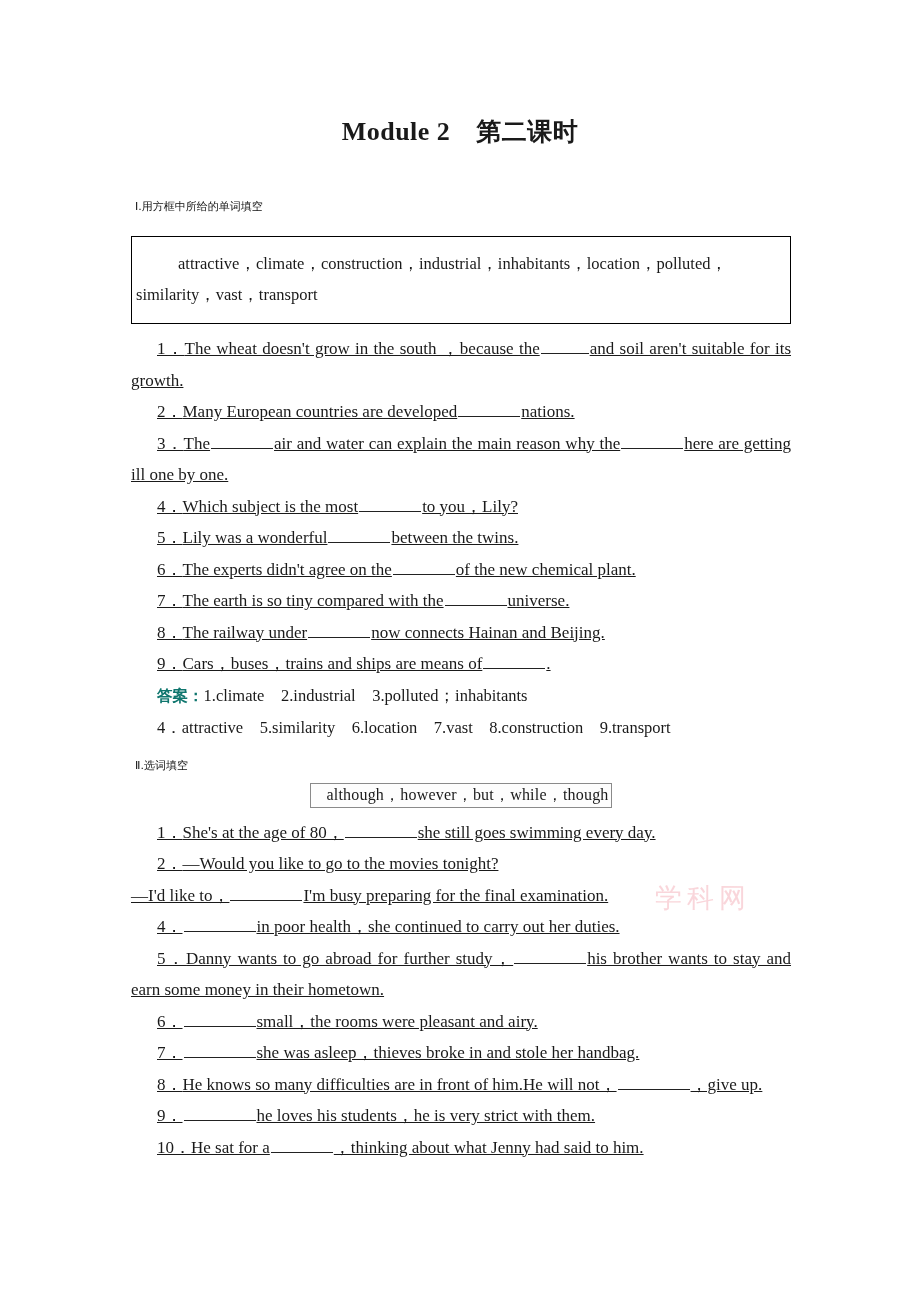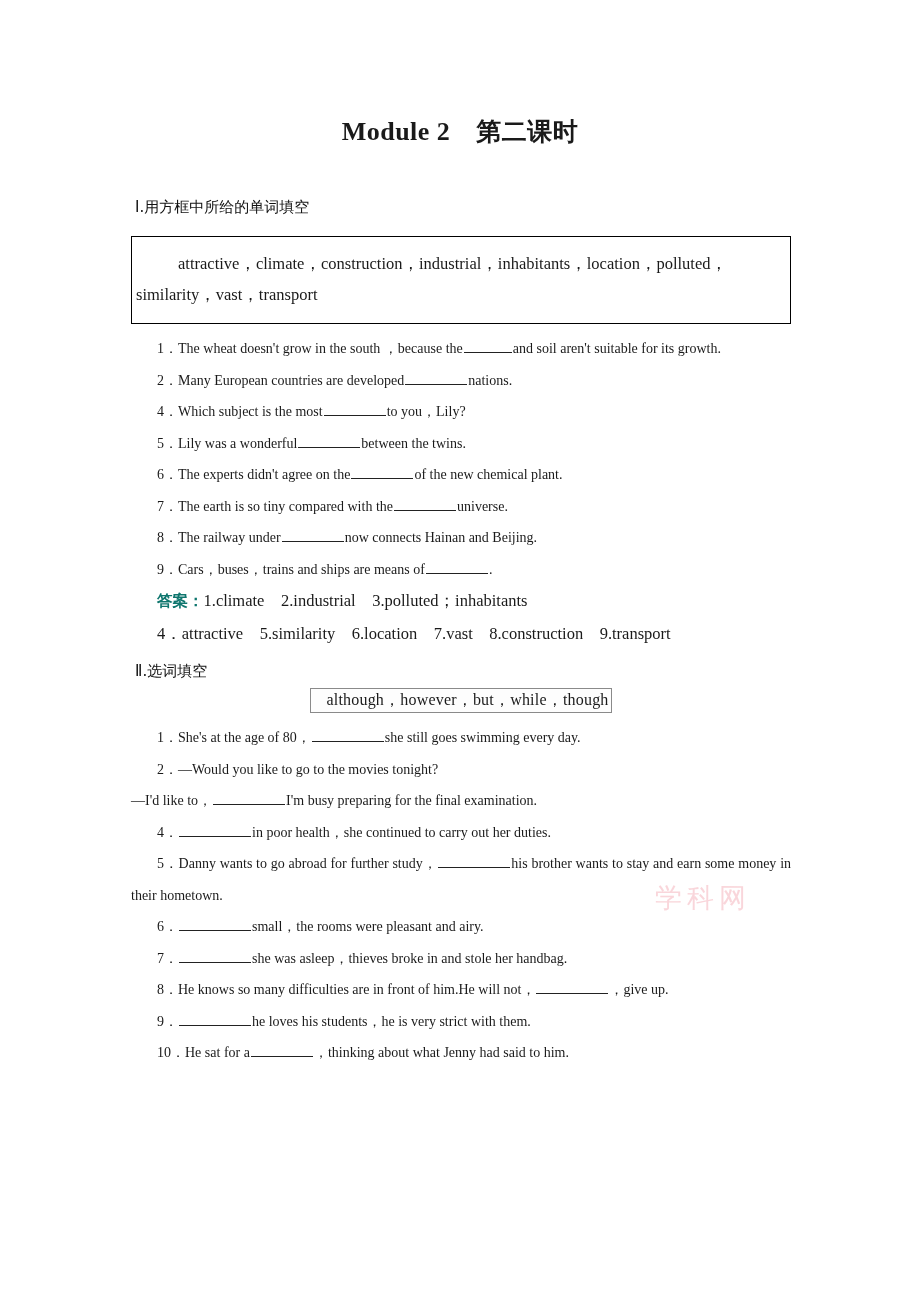--- a/index.html
+++ b/index.html
@@ -58,21 +58,21 @@
   
   .content {
     position: absolute;
     left: 131px;
     top: 196px;
     width: 660px;
   }
 
   .sec-head {
     font-family: "DejaVu Sans", "Liberation Sans", sans-serif;
-    font-size: 15px;
+    font-size: 11px;
     line-height: 22px;
     margin: 0 0 0 4px;
     color: #111;
   }
   .sec-head.two { margin-top: 11px; }
 
   
   .wordbox {
     border: 1.3px solid #000;
     margin-top: 18px;
@@ -92,27 +92,28 @@
     border: 1.2px solid #8a8a8a;
     background: #fdfdfd;
     padding: 0px 2px 1px 15px;
     font-size: 16px;
     line-height: 22px;
     letter-spacing: 0.2px;
   }
 
   
   .q {
-    font-size: 14px;
+    font-size: 17px;
     line-height: 31.5px;
     text-align: justify;
     text-justify: inter-word;
     text-indent: 26px;
     margin: 0;
     padding: 0;
+    text-decoration: underline;
   }
   .q.first { margin-top: 9px; }
   .q.noindent { text-indent: 0; }
   .q .num { letter-spacing: 0px; }
 
   
   .blank {
     display: inline-block;
     border-bottom: 1.3px solid #222;
     vertical-align: baseline;
@@ -156,20 +157,23 @@
     <div class="wordbox">attractive，climate，construction，industrial，inhabitants，location，polluted，similarity，vast，transport</div>
 
     <p class="q first">
       <span class="num">1．</span><span>The wheat doesn't grow in the south ，because the</span><span class="blank b-sm"></span><span>and soil aren't suitable for its growth.</span>
     </p>
 
     <p class="q">
       <span class="num">2．</span><span>Many European countries are developed</span><span class="blank b-md"></span><span>nations.</span>
     </p>
 
+    <p class="q">
+      <span class="num">3．</span><span>The</span><span class="blank b-md"></span><span>air and water can explain the main reason why the</span><span class="blank b-md"></span><span>here are getting ill one by one.</span>
+    </p>
 
     <p class="q">
       <span class="num">4．</span><span>Which subject is the most</span><span class="blank b-md"></span><span>to you，Lily?</span>
     </p>
 
     <p class="q">
       <span class="num">5．</span><span>Lily was a wonderful</span><span class="blank b-md"></span><span>between the twins.</span>
     </p>
 
     <p class="q">

